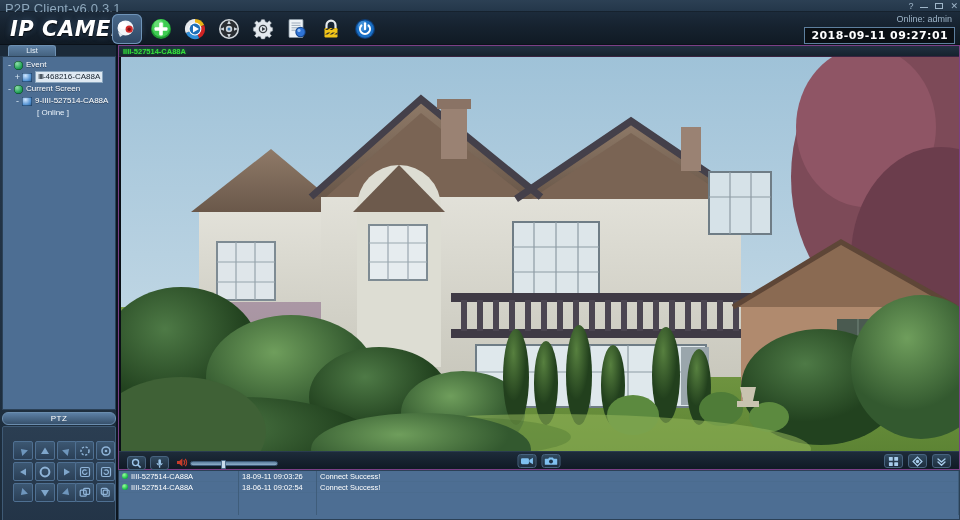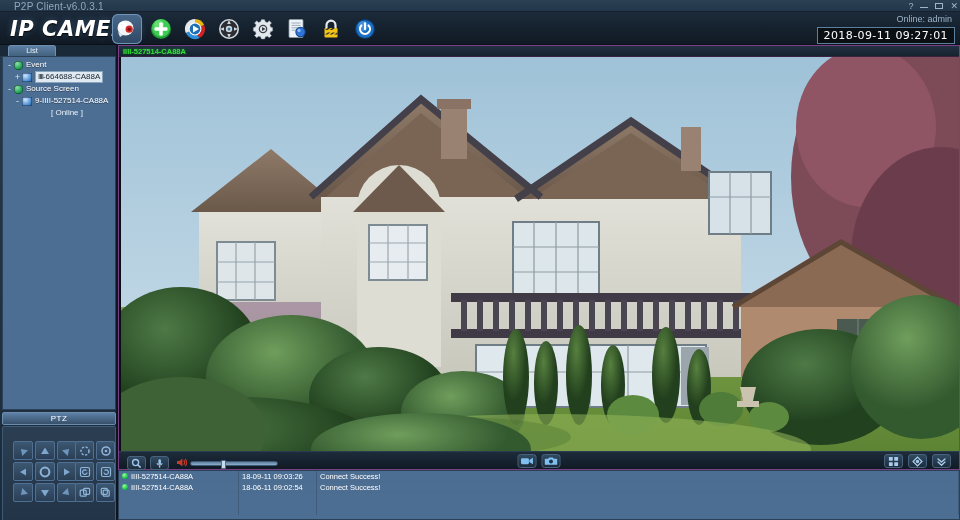--- a/index.html
+++ b/index.html
@@ -11,22 +11,22 @@
   }
   #app { position: relative; width: 960px; height: 520px; }
 
   
   .titlebar {
     position: absolute; left: 0; top: 0; width: 960px; height: 12px;
     background: linear-gradient(to bottom, #2c4054 0%, #24374a 100%);
     border-bottom: 1px solid #16222e;
   }
   .titlebar .apptitle {
-    position: absolute; left: 14px; top: 1px;
-    font-size: 10px; color: #8ea8bd; letter-spacing: .2px; white-space: nowrap;
+    position: absolute; left: 5px; top: 1px;
+    font-size: 13px; color: #8ea8bd; letter-spacing: .2px; white-space: nowrap;
   }
   .wincontrols { position: absolute; right: 2px; top: 0px; display: flex; gap: 7px; align-items: center; height: 12px; }
   .wincontrols span { font-size: 9px; color: #9fb6c9; line-height: 12px; cursor: pointer; }
   .wincontrols .wc-box { display: inline-block; width: 8px; height: 6px; border: 1px solid #9fb6c9; }
   .wincontrols .wc-min { display: inline-block; width: 8px; height: 1px; background: #9fb6c9; margin-bottom: 1px; }
 
   
   .header {
     position: absolute; left: 0; top: 12px; width: 960px; height: 33px;
     background: linear-gradient(to bottom, #1c2b3b 0%, #16222f 45%, #101a24 100%);
@@ -47,21 +47,21 @@
   }
   .tbtn.sel { background: linear-gradient(to bottom,#4a6a8c,#2e4763); box-shadow: inset 0 0 0 1px #6f94b8; }
 
   .userinfo {
     position: absolute; right: 8px; top: 2px;
     font-size: 9px; color: #9db4c7; text-align: right;
   }
   .clock {
     position: absolute; right: 5px; top: 15px;
     background: #0a0f14; border: 1px solid #5d7f9e;
-    color: #ffffff; font-family: "DejaVu Sans", sans-serif; font-weight: normal;
+    color: #ffffff; font-family: "DejaVu Sans", sans-serif; font-weight: bold;
     font-size: 11px; padding: 1px 6px; letter-spacing: .4px;
   }
 
   
   .sidebar {
     position: absolute; left: 0; top: 45px; width: 118px; height: 519px;
     background: linear-gradient(to bottom,#26384b,#1b2a39);
     border-right: 2px solid #0d1620;
   }
   .tabstrip { position: relative; height: 11px; background: #1b2a39; }
@@ -99,21 +99,21 @@
 
   
   .sectionbar {
     position: absolute; left: 2px; width: 114px; height: 13px;
     background: linear-gradient(to bottom,#5d80a5,#3c5group);
     background: linear-gradient(to bottom,#5d80a5,#36506b);
     border: 1px solid #6b8dae; border-radius: 2px;
     font-size: 8px; color: #ffffff; text-align: center; line-height: 12px;
     letter-spacing: .5px; cursor: pointer;
   }
-  #ptzbar { top: 367px; }
+  #ptzbar { top: 367px; border-radius: 6px; }
   .ptzbody {
     position: absolute; left: 2px; top: 381px; width: 114px; height: 108px;
     background: linear-gradient(to bottom,#2b3e52,#223346);
     border: 1px solid #3f5a75; border-radius: 2px;
   }
   .ptzgrid { position: absolute; left: 10px; top: 14px; display: grid; grid-template-columns: repeat(3,20px); grid-template-rows: repeat(3,19px); gap: 2px; }
   .ptzgrid2 { position: absolute; left: 72px; top: 14px; display: grid; grid-template-columns: repeat(2,19px); grid-template-rows: repeat(3,19px); gap: 2px; }
   .pbtn {
     background: linear-gradient(to bottom,#3c5772,#2a3f56);
     border: 1px solid #4f7092; border-radius: 2px;
@@ -312,36 +312,36 @@
 
       <div class="tnode" style="padding-left:2px">
         <span class="exp">-</span>
         <span class="tglobe"></span>
         <span class="tlabel">Event</span>
       </div>
 
       <div class="tnode" style="padding-left:10px">
         <span class="exp">+</span>
         <span class="tcam"></span>
-        <span class="tlabel boxed"><span class="sigbars">IIII</span>-<span>664688-CA88A</span></span>
+        <span class="tlabel boxed"><span class="sigbars">IIII</span>-<span>468216-CA88A</span></span>
       </div>
 
       <div class="tnode" style="padding-left:2px">
         <span class="exp">-</span>
         <span class="tglobe"></span>
-        <span class="tlabel">Source Screen</span>
+        <span class="tlabel">Current Screen</span>
       </div>
 
       <div class="tnode" style="padding-left:10px">
         <span class="exp">-</span>
         <span class="tcam"></span>
         <span class="tlabel">9-IIII-527514-CA88A</span>
       </div>
 
-      <div class="tnode" style="padding-left:48px">
+      <div class="tnode" style="padding-left:34px">
         <span class="tstatus">[  Online  ]</span>
       </div>
     </div>
 
     <div class="sectionbar" id="ptzbar">PTZ</div>
 
     <div class="ptzbody">
       <div class="ptzgrid">
         <div class="pbtn">
           <svg width="12" height="12" viewBox="0 0 12 12">

